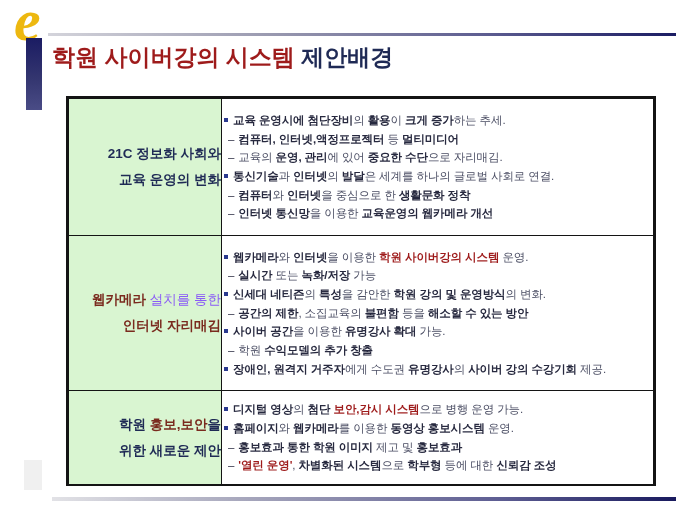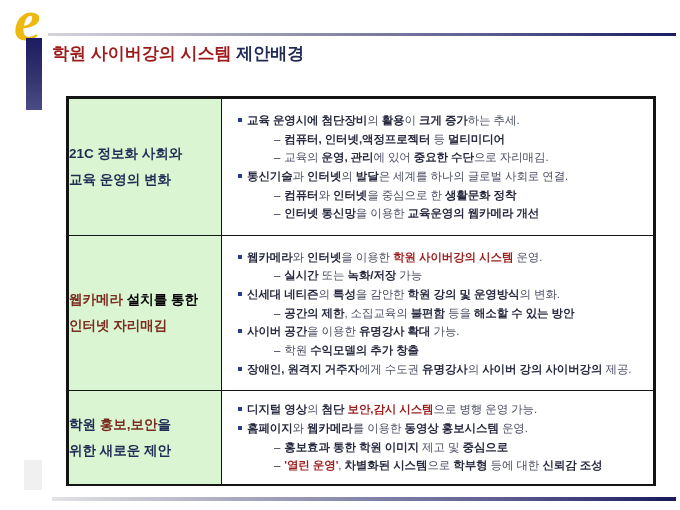--- a/index.html
+++ b/index.html
@@ -68,21 +68,21 @@
     width: 18px;
     height: 30px;
     background: #f0f0f0;
   }
 
   
   .slide-title {
     position: absolute;
     left: 52px;
     top: 45px;
-    font-size: 17px;
+    font-size: 23px;
     font-weight: bold;
     letter-spacing: 0px;
     white-space: nowrap;
     line-height: 1.1;
   }
   .t-red  { color: #9e1b1b; }
   .t-navy { color: #1f2a55; }
 
   
   .tbl-wrap {
@@ -102,21 +102,21 @@
     table-layout: fixed;
   }
   table.matrix td {
     border: 1px solid #141414;
     vertical-align: middle;
     padding: 0;
   }
   td.label-cell {
     width: 152px;
     background: #d9f5d1;
-    text-align: left;
+    text-align: right;
     font-size: 13.5px;
     font-weight: bold;
     line-height: 1.9;
   }
   td.body-cell {
     background: #ffffff;
     padding: 7px 6px 7px 9px;
     vertical-align: middle;
   }
   tr.r1 { height: 137px; }
@@ -124,38 +124,37 @@
   tr.r3 { height: 94px; }
 
   .lbl-line { display: block; white-space: nowrap; }
 
   
   .blines { font-size: 11.5px; color: #27293f; }
   .bl {
     white-space: nowrap;
     line-height: 1.62;
     letter-spacing: -0.1px;
-    margin-left: 14px;
   }
   .bl.lvl1 { padding-left: 2px; }
-  .bl.lvl2 { padding-left: 38px; }
+  .bl.lvl2 { padding-left: 6px; }
   .sq {
     display: inline-block;
     width: 4px;
     height: 4px;
     background: #2b3a8f;
     vertical-align: 2px;
     margin-right: 5px;
   }
   .dash { margin-right: 4px; color: #27293f; }
   .b  { font-weight: bold; }
   .n  { font-weight: normal; color: #4a4d63; }
   .rd { font-weight: bold; color: #9e1b1b; }
   .mr { font-weight: bold; color: #7a2a1e; }
-  .gn { font-weight: bold; color: #000000; }
+  .gn { font-weight: normal; color: #8b5cf6; }
   .nv { font-weight: bold; color: #1f2a55; }
 </style>
 </head>
 <body>
 
 <div class="logo-e">e</div>
 <div class="side-bar"></div>
 <div class="rule-top"></div>
 
 <div class="slide-title">
@@ -188,34 +187,34 @@
             <span class="lbl-line"><span class="mr">인터넷 자리매김</span></span>
           </td>
           <td class="body-cell">
             <div class="blines">
               <div class="bl lvl1"><span class="sq"></span><span class="b">웹카메라</span><span class="n">와 </span><span class="b">인터넷</span><span class="n">을 이용한 </span><span class="rd">학원 사이버강의 시스템</span><span class="n"> 운영.</span></div>
               <div class="bl lvl2"><span class="dash">–</span><span class="b">실시간</span><span class="n"> 또는 </span><span class="b">녹화/저장</span><span class="n"> 가능</span></div>
               <div class="bl lvl1"><span class="sq"></span><span class="b">신세대 네티즌</span><span class="n">의 </span><span class="b">특성</span><span class="n">을 감안한 </span><span class="b">학원 강의 및 운영방식</span><span class="n">의 변화.</span></div>
               <div class="bl lvl2"><span class="dash">–</span><span class="b">공간의 제한</span><span class="n">, 소집교육의 </span><span class="b">불편함</span><span class="n"> 등을 </span><span class="b">해소할 수 있는 방안</span></div>
               <div class="bl lvl1"><span class="sq"></span><span class="b">사이버 공간</span><span class="n">을 이용한 </span><span class="b">유명강사 확대</span><span class="n"> 가능.</span></div>
               <div class="bl lvl2"><span class="dash">–</span><span class="n">학원 </span><span class="b">수익모델의 추가 창출</span></div>
-              <div class="bl lvl1"><span class="sq"></span><span class="b">장애인, 원격지 거주자</span><span class="n">에게 수도권 </span><span class="b">유명강사</span><span class="n">의 </span><span class="b">사이버 강의 사이버강의</span><span class="n"> 제공.</span></div>
+              <div class="bl lvl1"><span class="sq"></span><span class="b">장애인, 원격지 거주자</span><span class="n">에게 수도권 </span><span class="b">유명강사</span><span class="n">의 </span><span class="b">사이버 강의 수강기회</span><span class="n"> 제공.</span></div>
             </div>
           </td>
         </tr>
         <tr class="r3">
           <td class="label-cell">
             <span class="lbl-line"><span class="nv">학원 </span><span class="mr">홍보,보안</span><span class="nv">을</span></span>
             <span class="lbl-line"><span class="nv">위한 </span><span class="nv">새로운 제안</span></span>
           </td>
           <td class="body-cell">
             <div class="blines">
               <div class="bl lvl1"><span class="sq"></span><span class="b">디지털 영상</span><span class="n">의 </span><span class="b">첨단 </span><span class="rd">보안,감시 시스템</span><span class="n">으로 병행 운영 가능.</span></div>
               <div class="bl lvl1"><span class="sq"></span><span class="b">홈페이지</span><span class="n">와 </span><span class="b">웹카메라</span><span class="n">를 이용한 </span><span class="b">동영상 홍보시스템</span><span class="n"> 운영.</span></div>
-              <div class="bl lvl2"><span class="dash">–</span><span class="b">홍보효과 통한 학원 이미지</span><span class="n"> 제고 및 </span><span class="b">중심으로</span></div>
+              <div class="bl lvl2"><span class="dash">–</span><span class="b">홍보효과 통한 학원 이미지</span><span class="n"> 제고 및 </span><span class="b">홍보효과</span></div>
               <div class="bl lvl2"><span class="dash">–</span><span class="rd">'열린 운영'</span><span class="n">, </span><span class="b">차별화된 시스템</span><span class="n">으로 </span><span class="b">학부형</span><span class="n"> 등에 대한 </span><span class="b">신뢰감 조성</span></div>
             </div>
           </td>
         </tr>
       </tbody>
   </table>
 </div>
 
 <div class="left-tab"></div>
 <div class="rule-bottom"></div>

